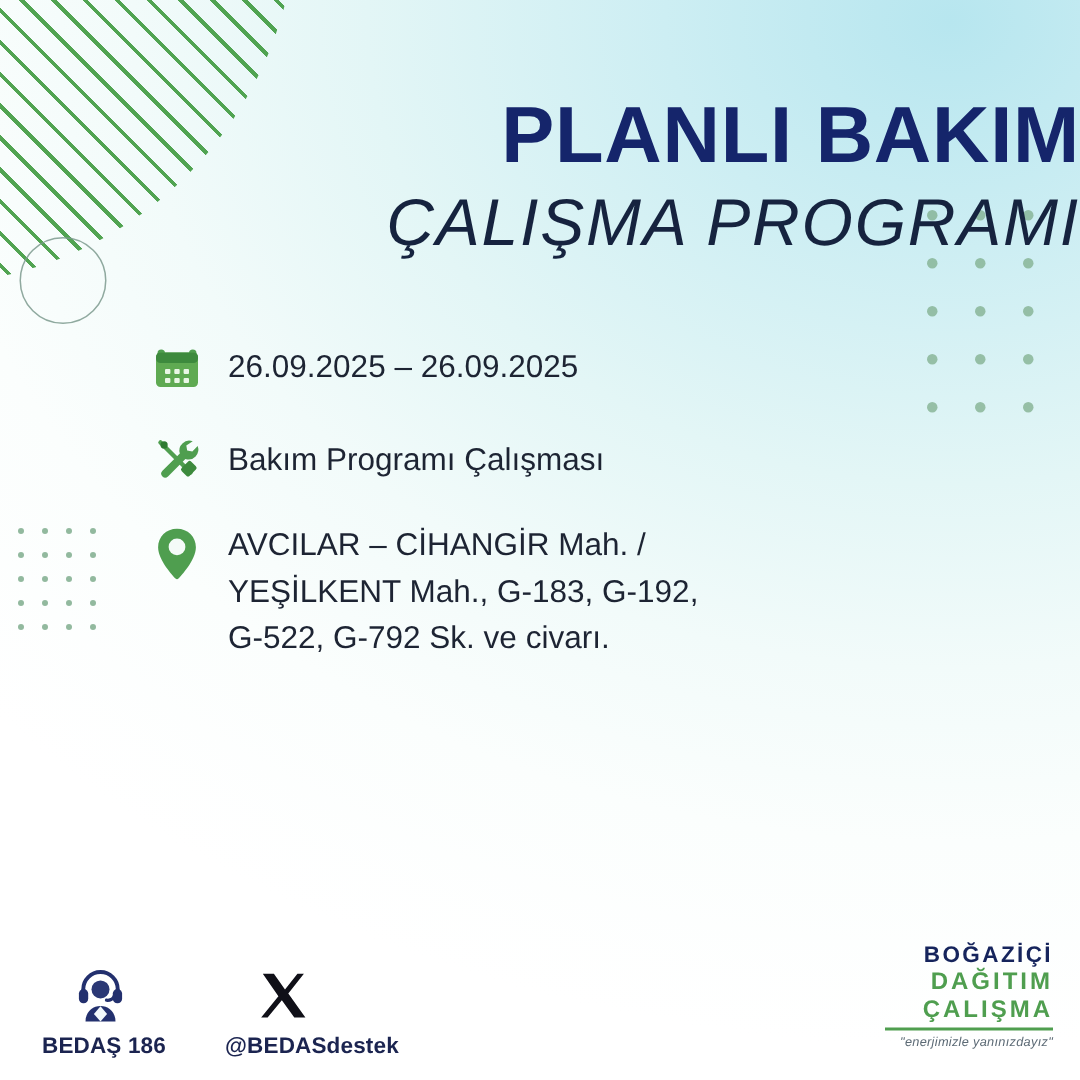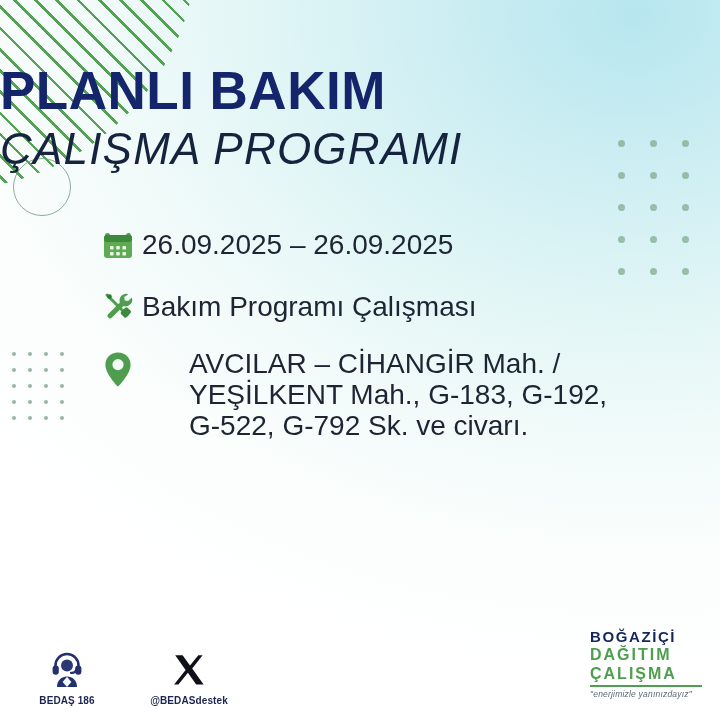--- a/index.html
+++ b/index.html
@@ -76,21 +76,21 @@
     gap: 22px;
   }
   .dots-right span { width: 7px; height: 7px; background: #7fae8c; }
 
   
   .titles {
     position: absolute;
     left: 0;
     right: 0;
     top: 64px;
-    text-align: left;
+    text-align: right;
   }
   .title-main {
     font-size: 53px;
     font-weight: 700;
     letter-spacing: 0.5px;
     color: #15256b;
     line-height: 1.02;
     margin: 0;
     font-family: "Liberation Sans", sans-serif;
   }
@@ -110,32 +110,32 @@
     position: absolute;
     left: 98px;
     top: 224px;
     width: 560px;
   }
   .row {
     display: flex;
     align-items: flex-start;
     margin-bottom: 22px;
   }
-  .row:last-child { margin-bottom: 0; gap: 47px; }
+  .row:last-child { margin-bottom: 0; }
   .row .ic {
     flex: 0 0 40px;
     width: 40px;
     height: 40px;
     display: flex;
     align-items: center;
     justify-content: center;
   }
   .row .txt {
-    margin-left: 4px;
-    font-size: 28px;
+    margin-left: 14px;
+    font-size: 21px;
     line-height: 31px;
     color: #1d2433;
     font-family: "Liberation Sans", sans-serif;
     padding-top: 5px;
     white-space: pre-line;
   }
   .row.loc .ic { padding-top: 2px; }
   .row.loc .txt { padding-top: 0; }
 
   
@@ -152,34 +152,34 @@
     text-align: center;
   }
   .fitem .fic {
     height: 40px;
     display: flex;
     align-items: flex-end;
     justify-content: center;
   }
   .fitem .flabel {
     margin-top: 7px;
-    font-size: 10px;
+    font-size: 15px;
     color: #1b2450;
     font-weight: 600;
     letter-spacing: .1px;
     font-family: "Liberation Sans", sans-serif;
     white-space: nowrap;
   }
 
   
   .brand {
     position: absolute;
     right: 18px;
     bottom: 22px;
-    text-align: left;
+    text-align: right;
     line-height: 1;
   }
   .brand .b1 {
     font-size: 15px;
     font-weight: 700;
     letter-spacing: 1.6px;
     color: #16245c;
     display: block;
     font-family: "Liberation Sans", sans-serif;
   }

